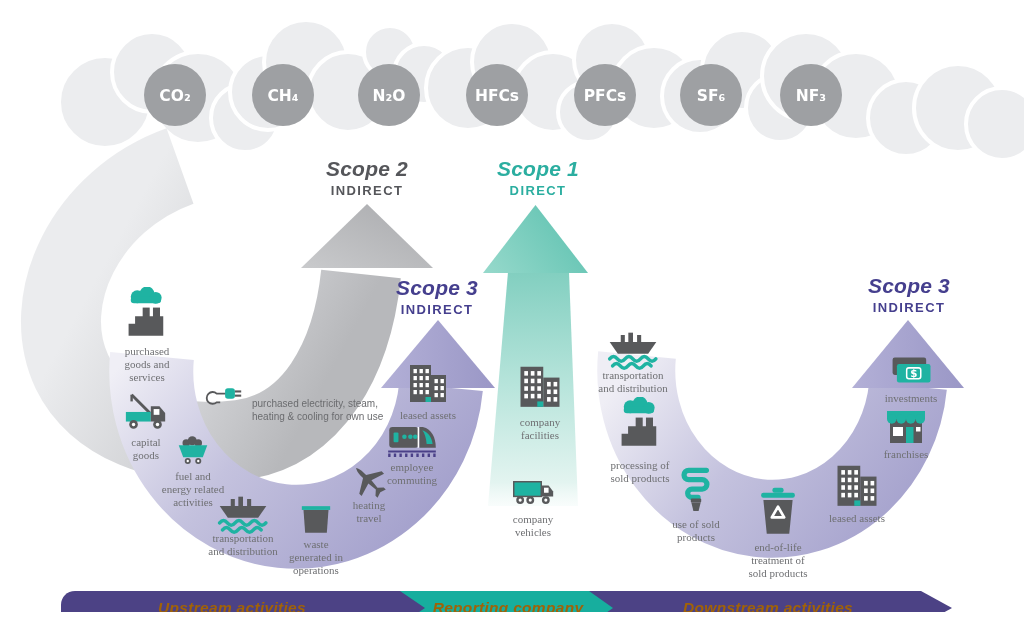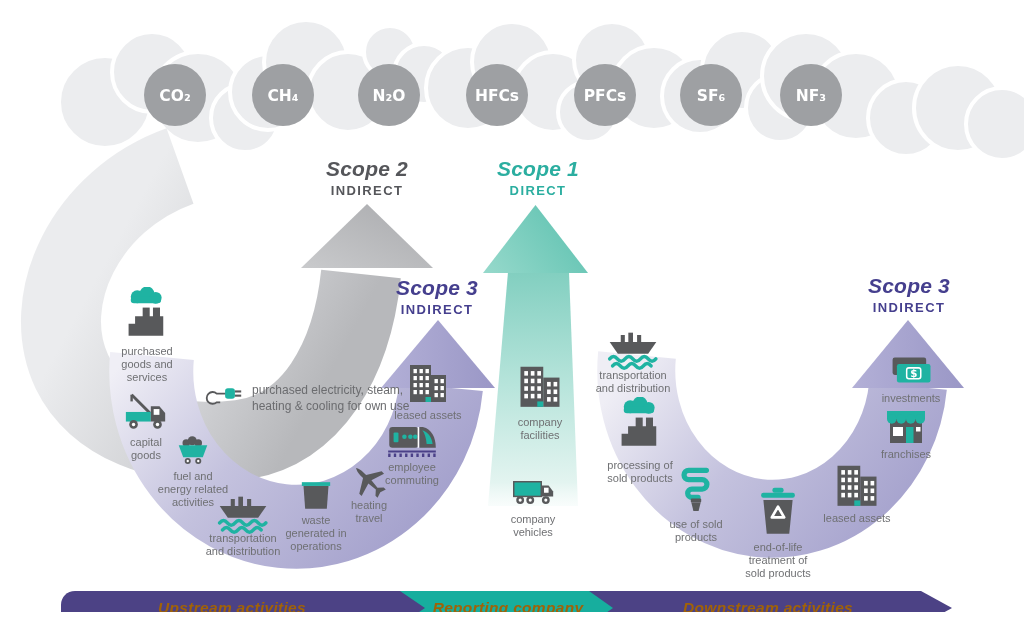--- a/index.html
+++ b/index.html
@@ -6,27 +6,27 @@
     --dark:#58595B; --teal:#1FB3A2; --rail:#4A4088;
   }
   html,body{margin:0;padding:0;background:#fff;}
   #stage{position:relative;width:1024px;height:612px;background:#fff;overflow:hidden;
          font-family:"Liberation Sans",sans-serif;}
   #bg{position:absolute;left:0;top:0;width:1024px;height:637px;}
   .scope{position:absolute;text-align:center;transform:translateX(-50%);}
   .scope-title{font-size:21px;font-weight:bold;font-style:italic;letter-spacing:.2px;}
   .scope-sub{font-size:13px;font-weight:bold;letter-spacing:1.4px;margin-top:2px;}
   .s-gray{color:#55565A;} .s-teal{color:#2BAEA0;} .s-purple{color:#453F8E;}
-  .item{position:absolute;width:150px;margin-left:-75px;text-align:center;}
+  .item{position:absolute;width:150px;margin-left:-75px;text-align:center;font-family:Liberation Serif, serif;}
   .item .ic{display:inline-block;}
   .ilabel{position:absolute;left:0;right:0;font-size:11px;line-height:1.2;color:#6F7073;
           white-space:pre-line;}
   .plug-note{position:absolute;left:202px;top:382px;display:flex;align-items:flex-start;gap:8px;}
-  .plug-note .txt{font-size:12px;color:#6B6C6F;line-height:1.3;white-space:pre-line;
-                  text-align:left;margin-top:1px;}
+  .plug-note .txt{font-size:10px;color:#6B6C6F;line-height:1.3;white-space:pre-line;
+                  text-align:left;margin-top:15px;}
   .banner-label{position:absolute;color:#a16207;font-weight:bold;font-style:italic;
                 font-size:15.5px;letter-spacing:.3px;transform:translate(-50%,-50%);white-space:nowrap;}
   .gas-text{font-family:"DejaVu Sans",sans-serif;font-weight:bold;font-size:15.5px;fill:#fff;}
 </style>
 </head>
 <body>
 
 <div id="stage">
 
 <svg id="bg" viewBox="0 0 1024 637">
@@ -323,21 +323,21 @@
 goods</div></div>
       <div class="item" style="left: 193px; top: 431px;"><svg class="ic" viewBox="0 0 48 48" width="36" height="36">
           <use href="#icon-mine-cart"></use>
         </svg><div class="ilabel" style="top:39px">fuel and
 energy related
 activities</div></div>
       <div class="item" style="left: 243px; top: 485px;"><svg class="ic" viewBox="0 0 48 48" width="56" height="56">
           <use href="#icon-ship"></use>
         </svg><div class="ilabel" style="top:47px">transportation
 and distribution</div></div>
-      <div class="item" style="left: 316px; top: 473px;"><svg class="ic" viewBox="0 0 48 48" width="40" height="40">
+      <div class="item" style="left: 316px; top: 497px;"><svg class="ic" viewBox="0 0 48 48" width="40" height="40">
           <use href="#icon-dumpster"></use>
         </svg><div class="ilabel" style="top:41px">waste
 generated in
 operations</div></div>
       <div class="item" style="left: 369px; top: 461px;"><svg class="ic" viewBox="0 0 48 48" width="40" height="40">
           <use href="#icon-airplane"></use>
         </svg><div class="ilabel" style="top:38px">heating
 travel</div></div>
       <div class="item" style="left: 412px; top: 413px;"><svg class="ic" viewBox="0 0 48 48" width="52" height="52">
           <use href="#icon-train"></use>

